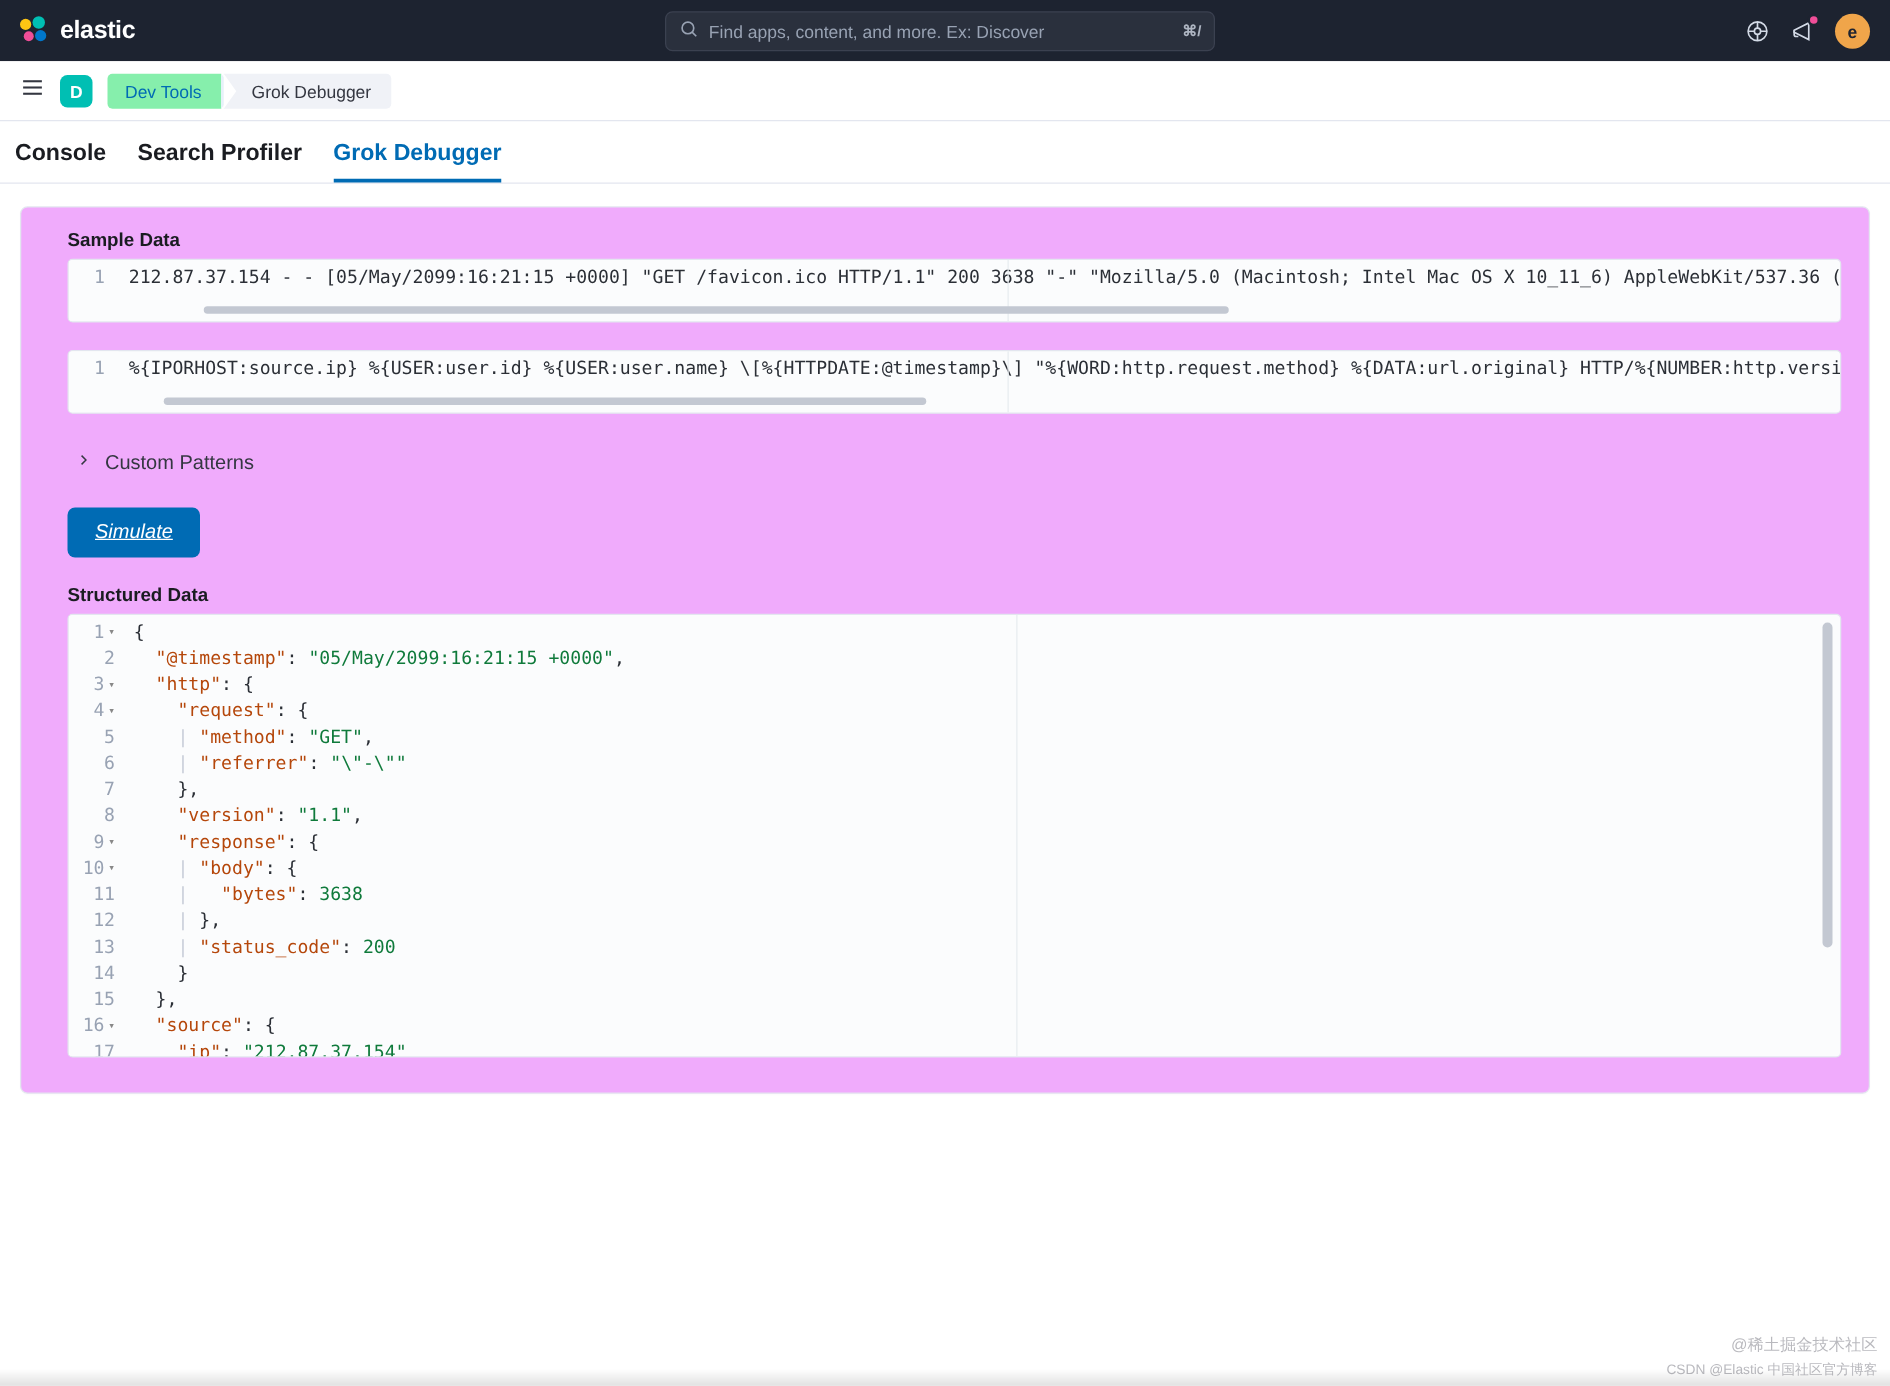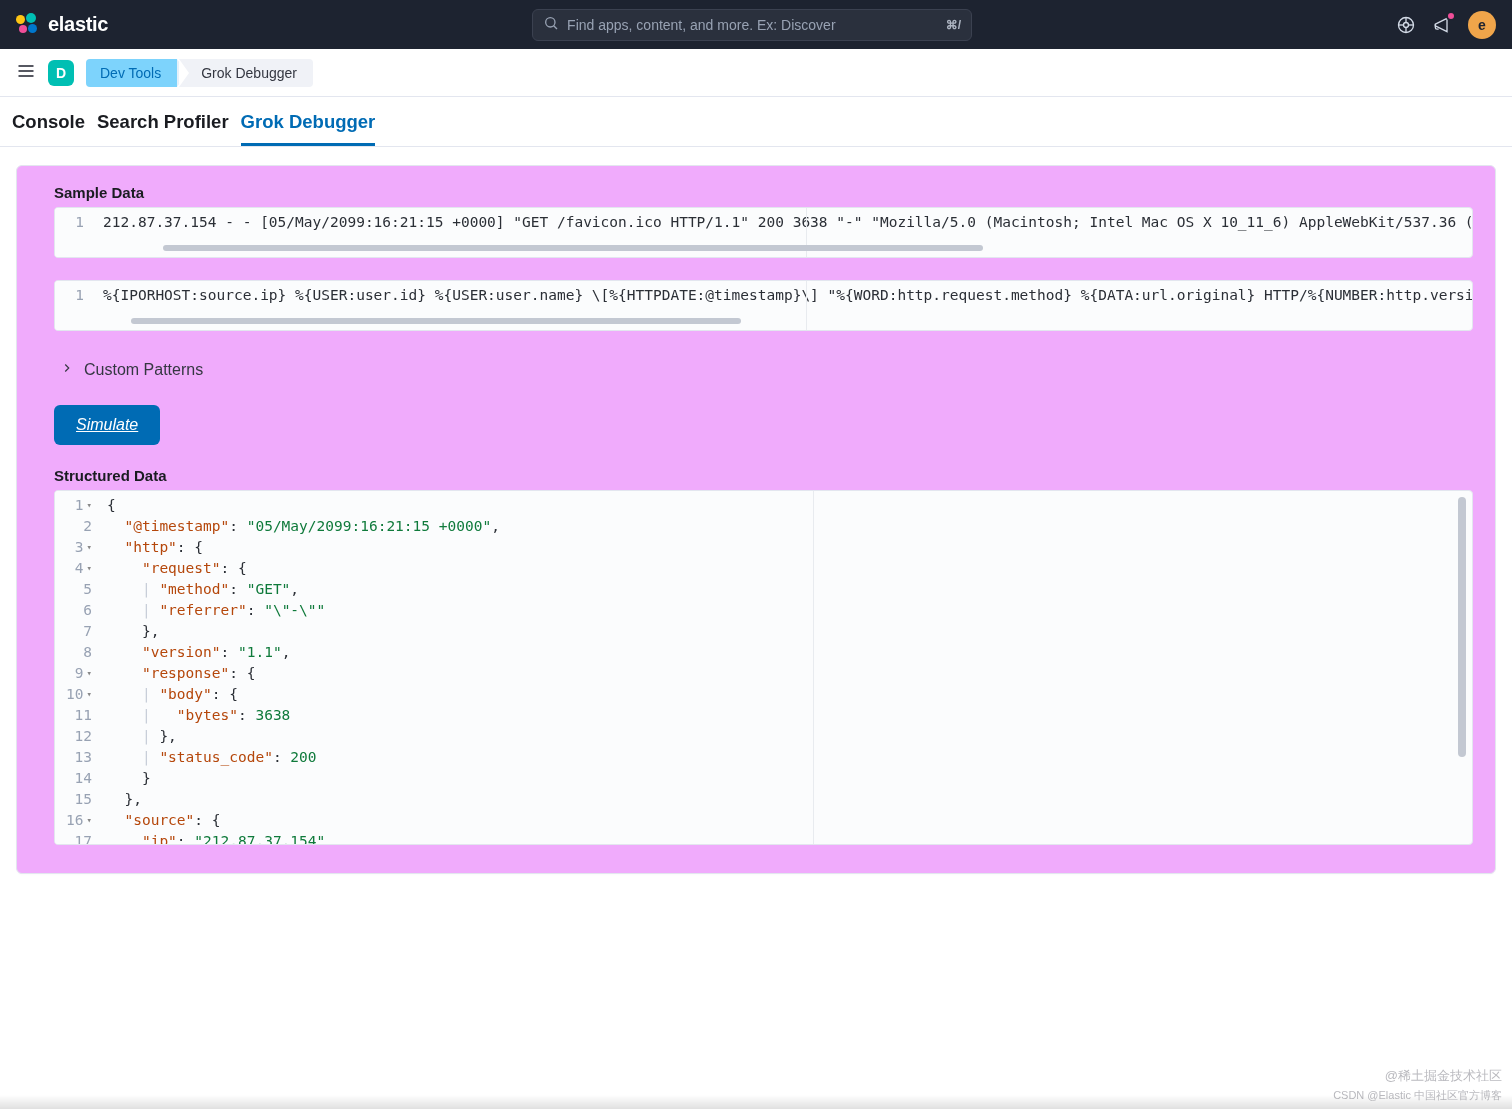--- a/index.html
+++ b/index.html
@@ -52,39 +52,39 @@
   display: flex; align-items: center;
   padding: 0 16px; gap: 12px;
 }
 .hamburger svg { width: 20px; height: 20px; stroke: #343741; stroke-width: 2; fill: none; }
 .space-badge { width: 26px; height: 26px; background: #00bfb3; border-radius: 6px; color: #fff; font-weight: 700; font-size: 14px; display: flex; align-items: center; justify-content: center; }
 .crumbs { display: flex; align-items: center; }
 .crumb {
   height: 28px; display: flex; align-items: center; padding: 0 16px 0 20px;
   font-size: 14px; position: relative;
 }
-.crumb.first { background: #7dd3fc; color: #006bb4; border-radius: 4px 0 0 4px; padding-left: 14px; }
+.crumb.first { background: #86efac; color: #006bb4; border-radius: 4px 0 0 4px; padding-left: 14px; }
 .crumb.first::after {
   content: ""; position: absolute; right: -10px; top: 0;
   border-top: 14px solid transparent; border-bottom: 14px solid transparent;
   border-left: 10px solid #e6f1fa;
 }
 .crumb.last { background: #f0f2f7; color: #343741; border-radius: 0 4px 4px 0; margin-left: 2px; padding-left: 22px; }
 .crumb.last::before {
   content: ""; position: absolute; left: 0; top: 0;
   border-top: 14px solid transparent; border-bottom: 14px solid transparent;
   border-left: 10px solid #fff;
 }
 
 
 .tabbar {
   height: 50px;
   border-bottom: 1px solid #e3e6ef;
   display: flex; align-items: center;
-  padding: 0 12px; gap: 12px;
+  padding: 0 12px; gap: 25px;
 }
 .tab { font-size: 18.5px; font-weight: 700; color: #1a1c21; padding: 12px 0; cursor: pointer; display: flex; align-items: center; gap: 8px; }
 .tab.active { color: #006bb4; border-bottom: 3px solid #006bb4; margin-bottom: -1px; padding-bottom: 10px; }
 .beta-badge { font-size: 10px; font-weight: 700; background: #e9edf3; color: #6a7280; padding: 2px 6px; border-radius: 3px; letter-spacing: 0.5px; }
 
 
 .page { padding: 18px 16px 40px 16px; }
 .panel {
   background: #f0abfc;
   border: 1px solid #e3e6ef;

